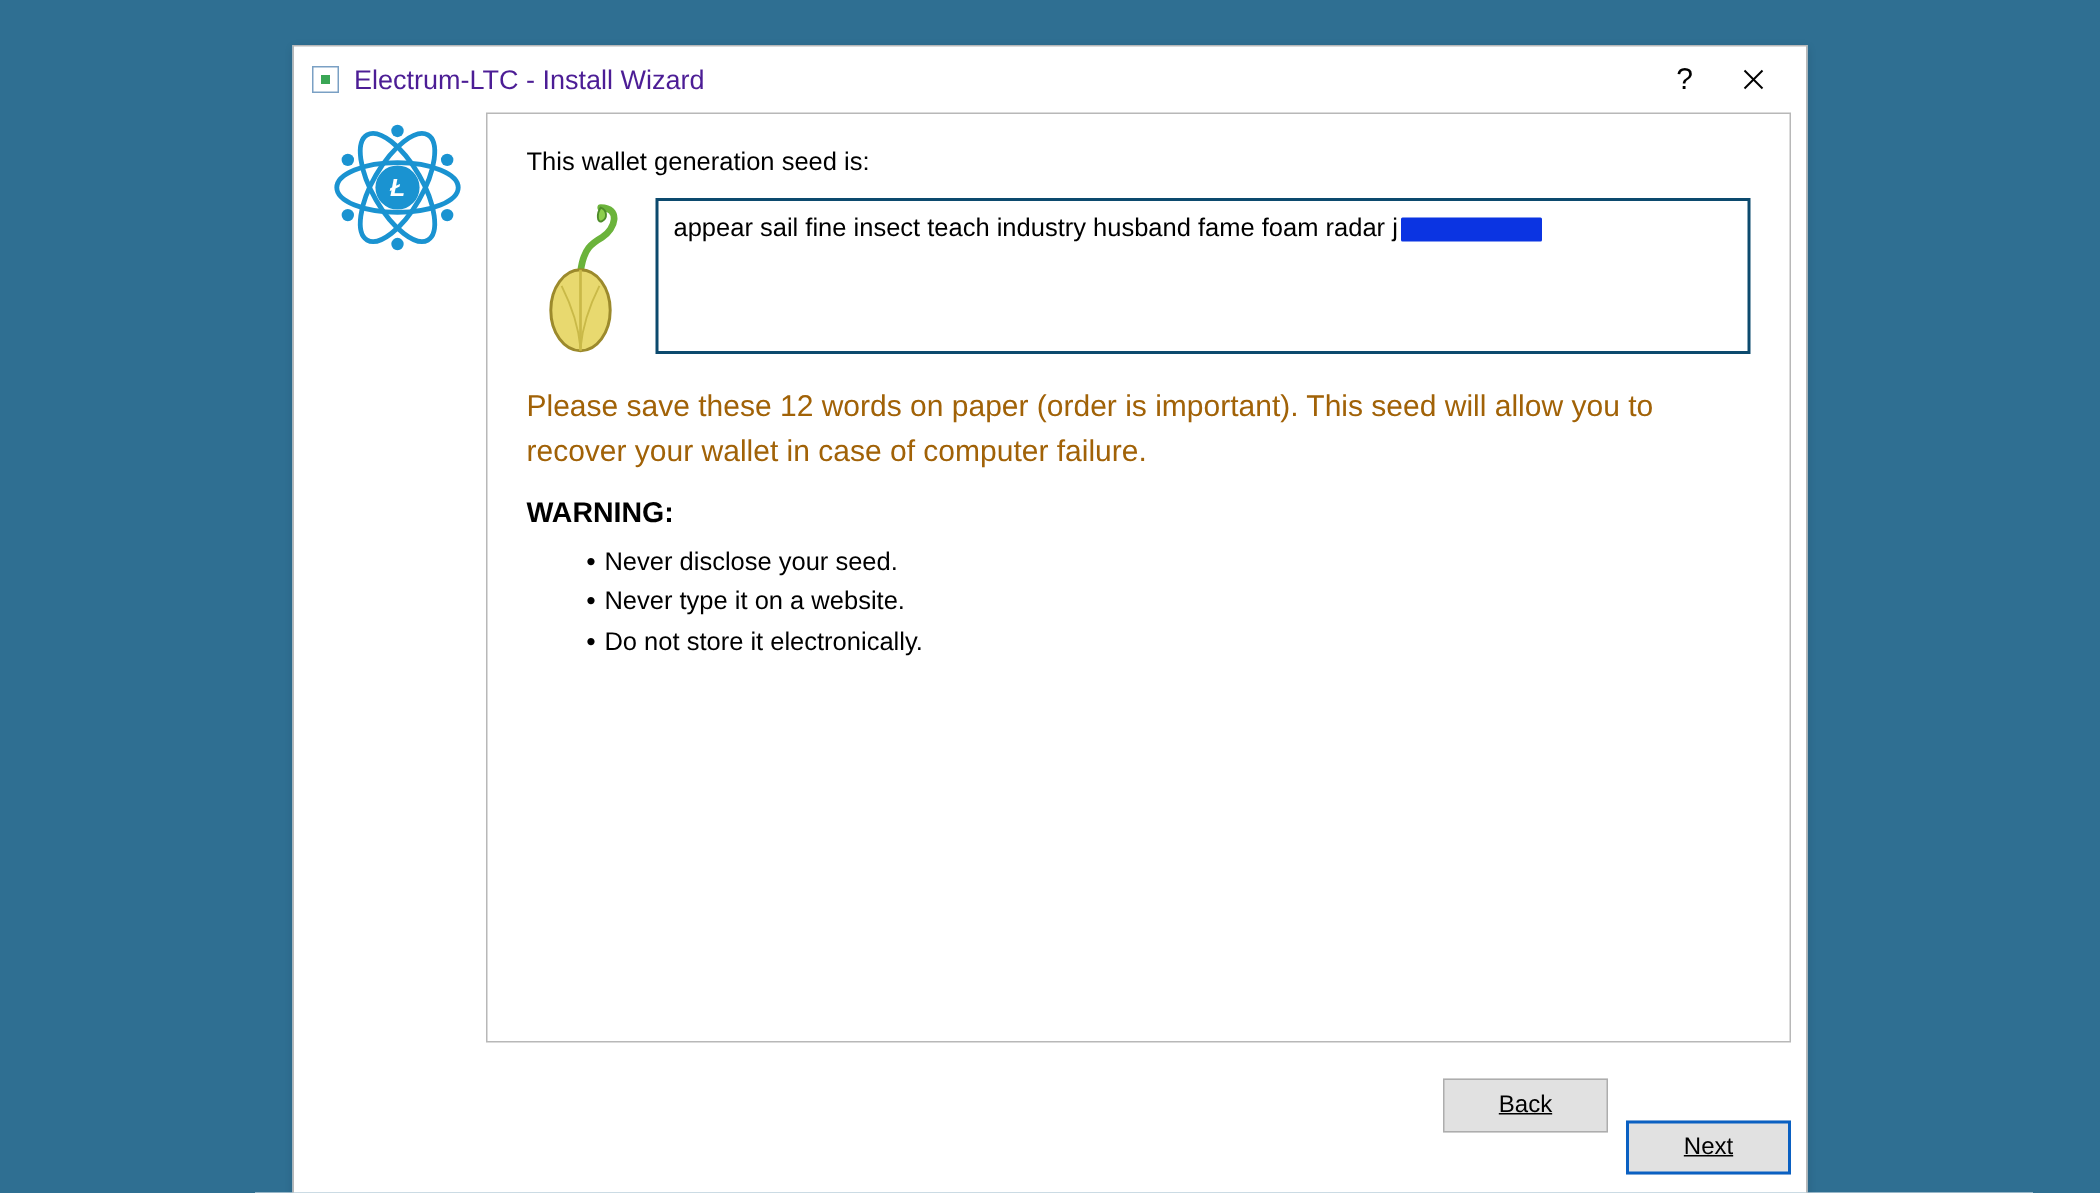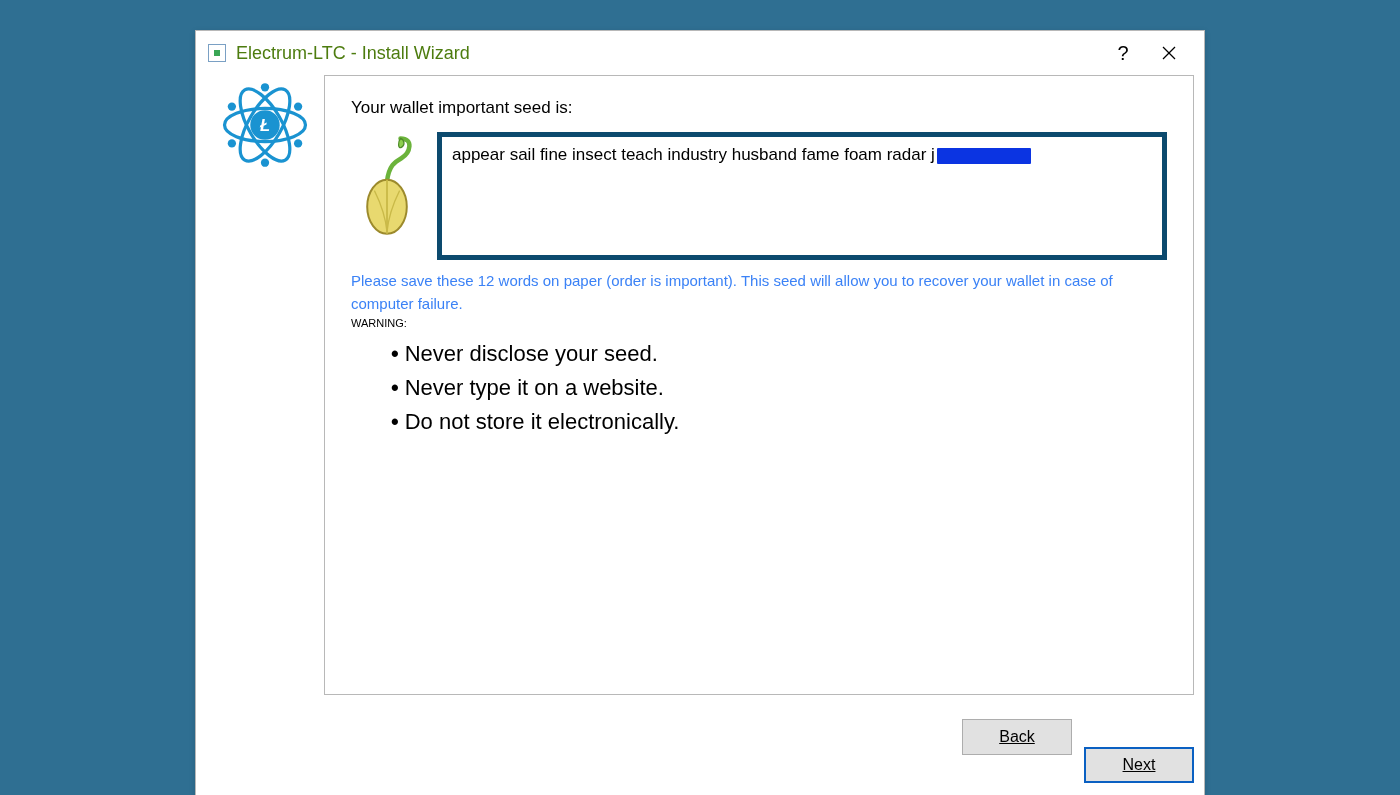--- a/index.html
+++ b/index.html
@@ -38,21 +38,21 @@
     background: #fff;
   }
   .title-icon::after {
     content: "";
     width: 6px; height: 6px;
     background: #3aa655;
     display: block;
   }
   .titlebar .title {
     font-size: 18px;
-    color: #4d7c0f;
+    color: #4c1d95;
     flex: 0 0 auto;
   }
   .titlebar .spacer { flex: 1 1 auto; }
   .titlebar .winbtn {
     width: 46px; height: 32px;
     display: flex; align-items: center; justify-content: center;
     font-size: 20px; color: #000;
   }
   .window-body {
     display: flex;
@@ -80,22 +80,22 @@
   }
   .seed-row {
     display: flex;
     align-items: flex-start;
     gap: 14px;
     margin-bottom: 10px;
   }
   .seed-icon svg { width: 72px; height: 110px; }
   .seed-box {
     flex: 1 1 auto;
-    border: 5px solid #0c4a6e;
-    height: 128px;
+    border: 2px solid #0c4a6e;
+    height: 104px;
     padding: 6px 10px;
     font-size: 17px;
     color: #000;
     background: #fff;
     position: relative;
     line-height: 1.4;
   }
   .seed-visible { display: inline; }
   .seed-redacted {
     display: inline-block;
@@ -123,36 +123,36 @@
     padding: 0 18px;
     cursor: pointer;
     font-family: inherit;
   }
   .btn.primary {
     border: 2px solid #0a60c2;
     background: #e1e1e1;
     margin-top: 28px;
   }
   .instructions {
-    font-size: 15px;
-    color: #3b82f6;
+    font-size: 20px;
+    color: #a16207;
     line-height: 1.5;
-    margin-bottom: 2px;
+    margin-bottom: 16px;
     max-width: 770px;
   }
   .warning-heading {
-    font-weight: 400;
-    font-size: 11px;
+    font-weight: 700;
+    font-size: 19px;
     margin-bottom: 8px;
   }
   ul.warn {
     list-style: none;
     padding: 0 0 0 40px;
     margin: 0;
-    font-size: 22px;
+    font-size: 17px;
     line-height: 1.55;
   }
   ul.warn li::before {
     content: "•";
     margin-right: 6px;
     font-weight: 700;
   }
   .footer {
     display: flex;
     justify-content: flex-end;
@@ -196,21 +196,21 @@
           <circle cx="14" cy="30" r="4.5" fill="#1a93d1"></circle>
           <circle cx="86" cy="30" r="4.5" fill="#1a93d1"></circle>
           <circle cx="14" cy="70" r="4.5" fill="#1a93d1"></circle>
           <circle cx="86" cy="70" r="4.5" fill="#1a93d1"></circle>
         </svg>
       </div>
     </div>
 
     <div class="content-panel">
 
-      <div class="lead">Your wallet important seed is:</div>
+      <div class="lead">This wallet generation seed is:</div>
 
       <div class="seed-row">
         <div class="seed-icon">
           <svg viewBox="0 0 80 120">
             <path d="M55 6 C70 6 66 22 56 28 C49 32 42 36 40 54" fill="none" stroke="#6bb33b" stroke-width="5" stroke-linecap="round"></path>
             <path d="M55 6 C60 8 60 14 56 16 C52 18 52 10 55 6 Z" fill="#8ccf4d" stroke="#4e8c2a" stroke-width="1.4"></path>
             <ellipse cx="40" cy="82" rx="22" ry="30" fill="#e8d96f" stroke="#9c8a2c" stroke-width="2.2"></ellipse>
             <path d="M40 52 L40 112" stroke="#c9b948" stroke-width="2"></path>
             <path d="M26 64 Q38 88 40 110" fill="none" stroke="#c9b948" stroke-width="1.4"></path>
             <path d="M54 64 Q42 88 40 110" fill="none" stroke="#c9b948" stroke-width="1.4"></path>

